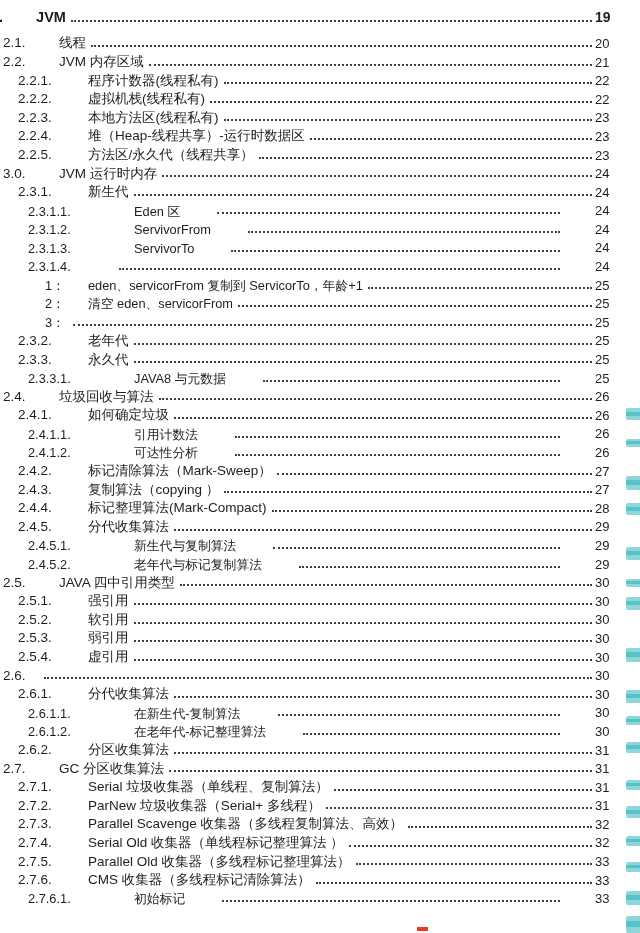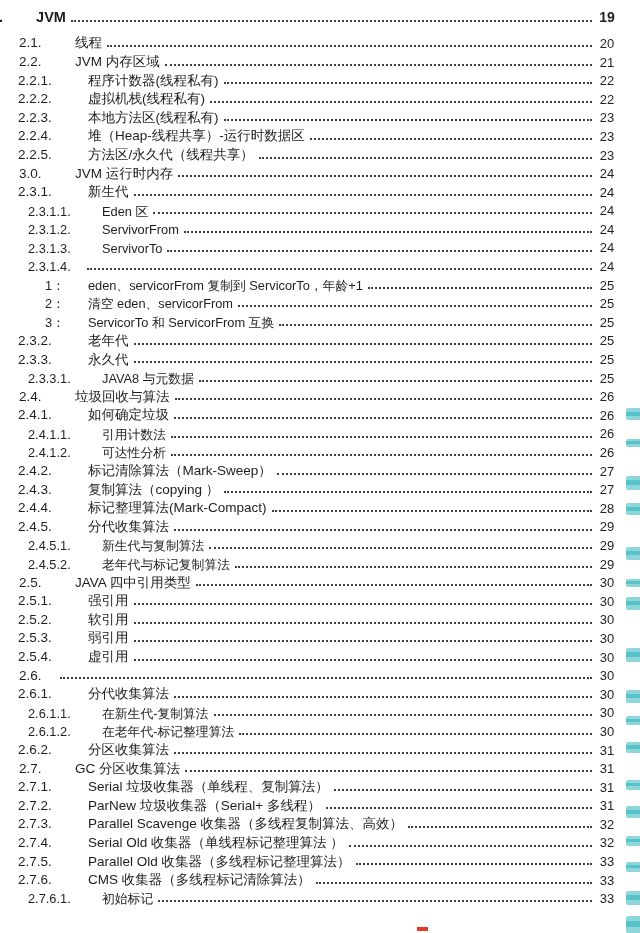--- a/index.html
+++ b/index.html
@@ -25,38 +25,38 @@
   }
   .row span { line-height: 1.05; white-space: nowrap; }
   .num   { flex: 0 0 auto; }
   .title { flex: 0 0 auto; margin-left: 20px; }
   .leader {
     flex: 1 1 auto;
     min-width: 8px;
     border-bottom: 2px dotted #3f3f3f;
     margin: 0 3px 3.5px 5px;
   }
-  .page { flex: 0 0 auto; min-width: 24px; text-align: center; font-size: 13px; }
+  .page { flex: 0 0 auto; min-width: 24px; text-align: left; font-size: 13px; }
 
   
   .l0 { font-weight: 700; font-size: 14.5px; height: 20px; margin-bottom: 7px; }
   .l0 .num { margin-left: -9px; margin-right: 13px; }
   .l0 .leader { border-bottom-width: 2.5px; margin-bottom: 3px; }
   .l0 .page { font-size: 14px; font-weight: 700; }
 
   
-  .l1 { font-size: 13.5px; padding-left: 16px; }
+  .l1 { font-size: 13.5px; }
   .l1 .num { margin-left: 3px; min-width: 36px; }
 
   
   .l2 { font-size: 13.5px; }
   .l2 .num { margin-left: 18px; min-width: 50px; }
 
   
-  .l3 { font-size: 12.8px; }
+  .l3 { font-size: 12.8px; gap: 32px; }
   .l3 .num { margin-left: 28px; min-width: 54px; }
 
   
   .l4 { font-size: 12.8px; }
   .l4 .num { margin-left: 45px; margin-right: 3px; }
 
   .mark {
     position: absolute;
     right: 0;
     width: 14px;
@@ -158,21 +158,20 @@
       <span class="page">25</span>
     </div>
     <div class="row l4">
       <span class="num">2：</span>
       <span class="title">清空 eden、servicorFrom</span>
       <span class="leader"></span>
       <span class="page">25</span>
     </div>
     <div class="row l4">
       <span class="num">3：</span>
-      <span class="title">ServicorTo 和 ServicorFrom 互换</span>
       <span class="leader"></span>
       <span class="page">25</span>
     </div>
     <div class="row l2">
       <span class="num">2.3.2.</span>
       <span class="title">老年代</span>
       <span class="leader"></span>
       <span class="page">25</span>
     </div>
     <div class="row l2">

